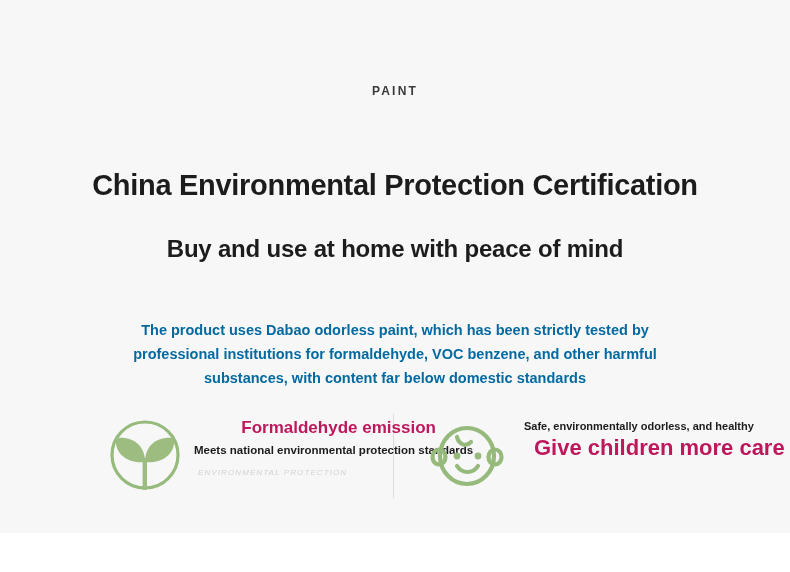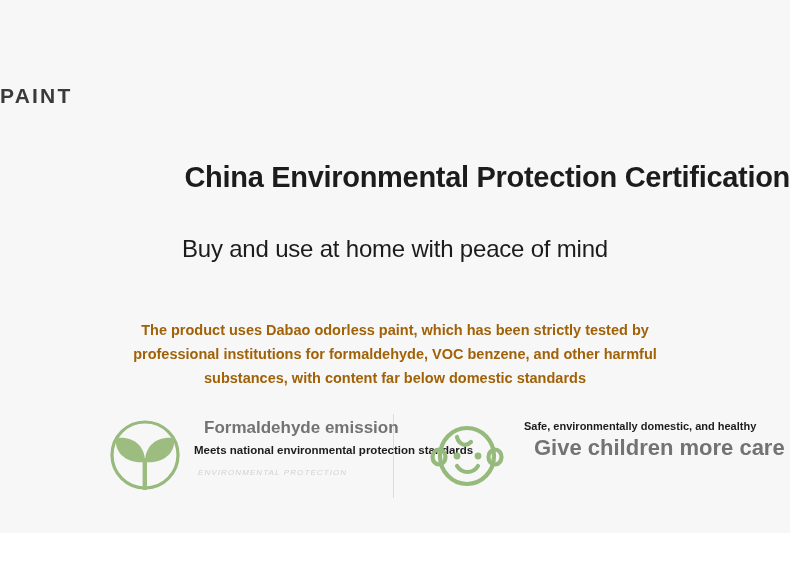--- a/index.html
+++ b/index.html
@@ -25,62 +25,62 @@
     height: 39px;
     background: #ffffff;
   }
 
   
   .eyebrow {
     position: absolute;
     top: 84px;
     left: 0;
     width: 790px;
-    text-align: left;
-    font-size: 21px;
+    text-align: center;
+    font-size: 12px;
     font-weight: bold;
     letter-spacing: 2.2px;
     color: #3a3a3a;
   }
 
   
   .title {
     position: absolute;
-    top: 142px;
-    left: 0;
-    width: 790px;
-    text-align: right;
+    top: 150px;
+    left: 0;
+    width: 790px;
+    text-align: center;
     font-size: 29px;
     font-weight: bold;
     letter-spacing: -0.3px;
     color: #1c1c1c;
   }
   .subtitle {
     position: absolute;
     top: 215px;
     left: 0;
     width: 790px;
     text-align: center;
     font-size: 24px;
-    font-weight: normal;
+    font-weight: bold;
     letter-spacing: -0.2px;
     color: #1c1c1c;
   }
 
   
   .paragraph {
     position: absolute;
     top: 303px;
     left: 100px;
     width: 590px;
     text-align: center;
     font-size: 14.5px;
     font-weight: bold;
     line-height: 24px;
-    color: #a16207;
+    color: #0369a1;
   }
 
   
   .features {
     position: absolute;
     top: 412px;
     left: 0;
     width: 790px;
     height: 100px;
     display: flex;
@@ -114,23 +114,24 @@
   }
   .icon-wrap svg { display: block; }
 
   .feature-text {
     padding-top: 4px;
     padding-left: 8px;
   }
   .feat-head {
     font-size: 17px;
     font-weight: bold;
-    color: #737373;
+    color: #be185d;
     white-space: nowrap;
     line-height: 24px;
+    text-align: center;
   }
   .feat-sub {
     font-size: 11.5px;
     font-weight: bold;
     color: #1c1c1c;
     white-space: nowrap;
     line-height: 20px;
   }
   .feat-caption {
     font-size: 8px;
@@ -189,21 +190,21 @@
           <ellipse cx="41" cy="44" rx="27" ry="28" fill="none" stroke="#96b97c" stroke-width="4.2"></ellipse>
           <ellipse cx="13" cy="45" rx="6.5" ry="7.5" fill="none" stroke="#96b97c" stroke-width="4.2"></ellipse>
           <ellipse cx="69" cy="45" rx="6.5" ry="7.5" fill="none" stroke="#96b97c" stroke-width="4.2"></ellipse>
           <path d="M31 25 C33 33, 40 35, 45 30" fill="none" stroke="#96b97c" stroke-width="4.2" stroke-linecap="round"></path>
           <circle cx="31" cy="44" r="3.4" fill="#96b97c"></circle>
           <circle cx="52" cy="44" r="3.4" fill="#96b97c"></circle>
           <path d="M31 54 C36 62, 47 62, 52 54" fill="none" stroke="#96b97c" stroke-width="4.2" stroke-linecap="round"></path>
         </svg>
       </div>
       <div class="feature-text">
-        <div class="feat-sub">Safe, environmentally domestic, and healthy</div>
+        <div class="feat-sub">Safe, environmentally odorless, and healthy</div>
         <div class="feat-head">Give children more care</div>
       </div>
     </div>
 
   </div>
 </div>
 
 <div class="bottom-band"></div>
 
 </body></html>

